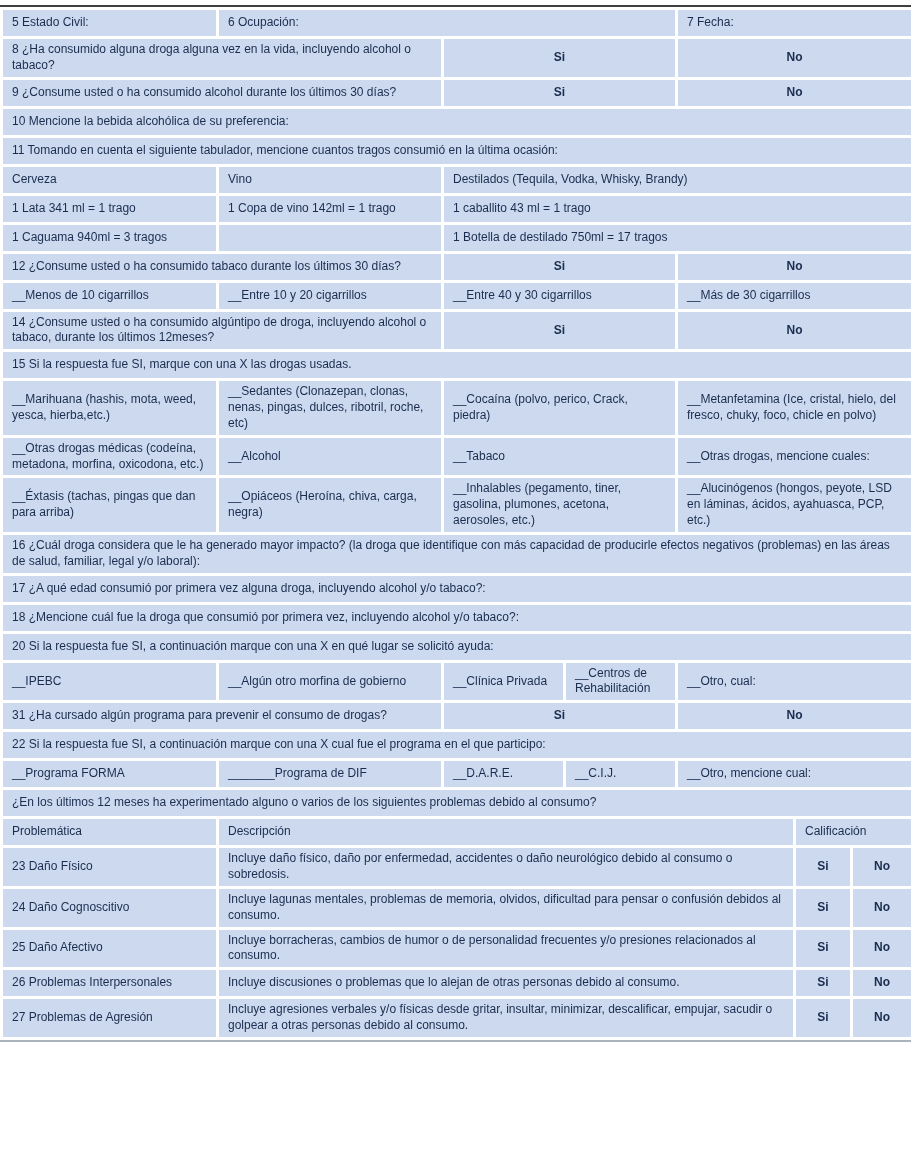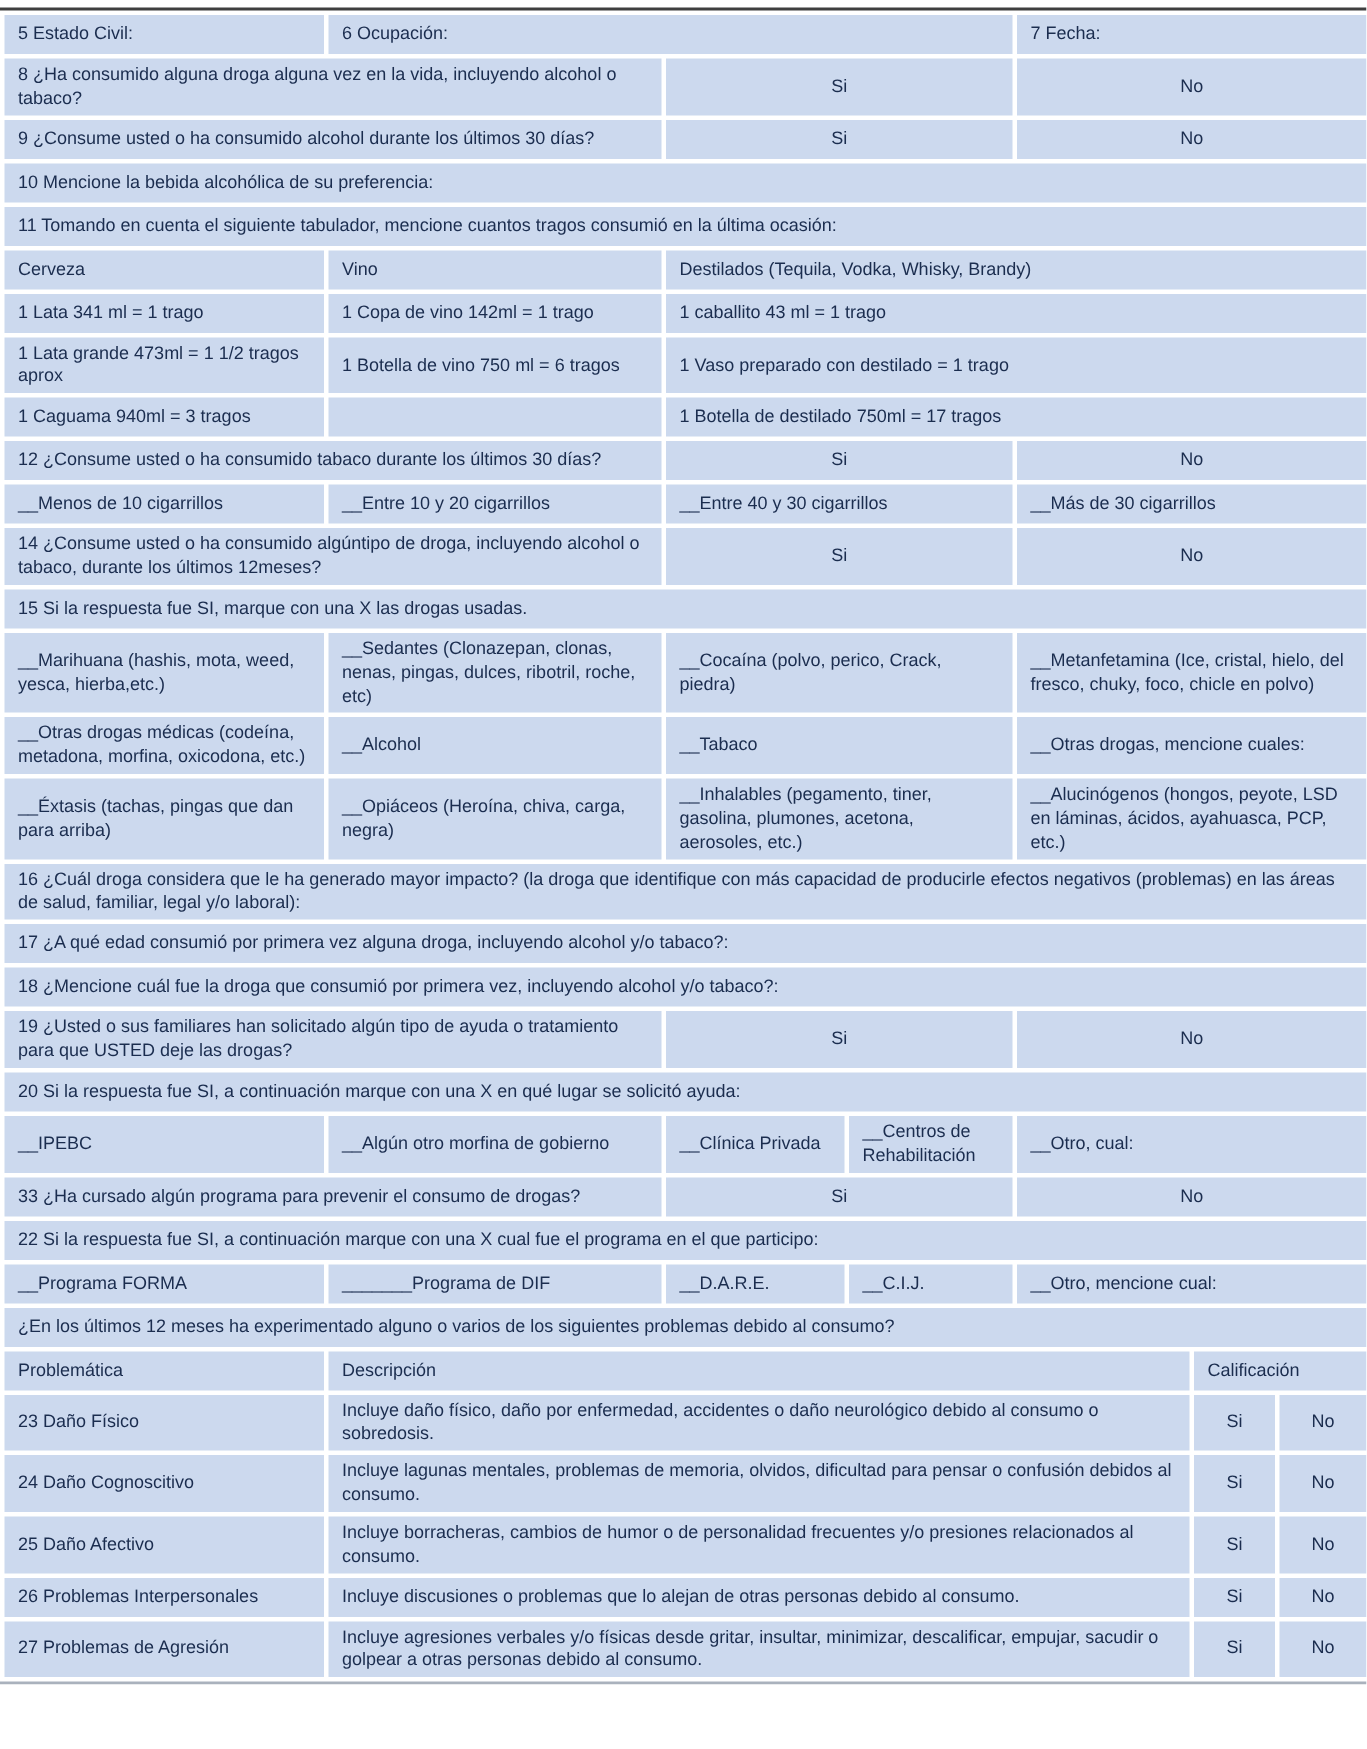--- a/index.html
+++ b/index.html
@@ -28,21 +28,21 @@
   table.form td{
     background:var(--cell-bg);
     font-size:12px;
     line-height:1.32;
     padding:3px 9px;
     height:20px;
     vertical-align:middle;
     overflow:hidden;
   }
   td.l{text-align:left;}
-  td.c{text-align:center;}
+  td.c{text-align:center;font-weight:bold;}
 </style>
 </head>
 <body>
 
 <div class="form-wrap">
   <table class="form">
     <colgroup>
         <col style="width: 213px;">
         <col style="width: 222px;">
         <col style="width: 119px;">
@@ -77,25 +77,20 @@
           <td class="l">Cerveza</td>
           <td class="l">Vino</td>
           <td colspan="5" class="l">Destilados (Tequila, Vodka, Whisky, Brandy)</td>
         </tr>
         <tr>
           <td class="l">1 Lata 341 ml = 1 trago</td>
           <td class="l">1 Copa de vino 142ml = 1 trago</td>
           <td colspan="5" class="l">1 caballito 43 ml = 1 trago</td>
         </tr>
         <tr>
-          <td class="l">1 Lata grande 473ml  = 1 1/2 tragos aprox</td>
-          <td class="l">1 Botella de vino  750 ml = 6 tragos</td>
-          <td colspan="5" class="l">1 Vaso preparado con destilado = 1 trago</td>
-        </tr>
-        <tr>
           <td class="l">1 Caguama 940ml  = 3 tragos</td>
           <td class="l"></td>
           <td colspan="5" class="l">1 Botella de destilado 750ml  = 17 tragos</td>
         </tr>
         <tr>
           <td colspan="2" class="l">12 ¿Consume usted o ha consumido tabaco durante los últimos 30 días?</td>
           <td colspan="2" class="c">Si</td>
           <td colspan="3" class="c">No</td>
         </tr>
         <tr>
@@ -131,38 +126,33 @@
           <td colspan="3" class="l">__Alucinógenos (hongos, peyote, LSD en láminas, ácidos, ayahuasca, PCP, etc.)</td>
         </tr>
         <tr>
           <td colspan="7" class="l">16 ¿Cuál droga considera que le ha generado mayor impacto? (la droga que identifique con más capacidad de producirle efectos negativos (problemas) en las áreas de salud, familiar, legal y/o laboral):</td>
         </tr>
         <tr>
           <td colspan="7" class="l">17 ¿A qué edad consumió por primera vez alguna droga, incluyendo alcohol y/o tabaco?:</td>
         </tr>
         <tr>
           <td colspan="7" class="l">18 ¿Mencione cuál fue la droga que consumió por primera vez, incluyendo alcohol y/o tabaco?:</td>
-        </tr>
-        <tr>
-          <td colspan="2" class="l">19 ¿Usted o sus familiares han solicitado algún tipo de ayuda o tratamiento para que USTED deje las drogas?</td>
-          <td colspan="2" class="c">Si</td>
-          <td colspan="3" class="c">No</td>
         </tr>
         <tr>
           <td colspan="7" class="l">20 Si la respuesta fue SI, a continuación marque con una X en qué lugar  se solicitó ayuda:</td>
         </tr>
         <tr>
           <td class="l">__IPEBC</td>
           <td class="l">__Algún otro morfina de gobierno</td>
           <td class="l">__Clínica Privada</td>
           <td class="l">__Centros de Rehabilitación</td>
           <td colspan="3" class="l">__Otro, cual:</td>
         </tr>
         <tr>
-          <td colspan="2" class="l">33 ¿Ha cursado algún programa para prevenir el consumo de drogas?</td>
+          <td colspan="2" class="l">31 ¿Ha cursado algún programa para prevenir el consumo de drogas?</td>
           <td colspan="2" class="c">Si</td>
           <td colspan="3" class="c">No</td>
         </tr>
         <tr>
           <td colspan="7" class="l">22 Si la respuesta fue SI, a continuación marque con una X cual fue el programa en el que participo:</td>
         </tr>
         <tr>
           <td class="l">__Programa FORMA</td>
           <td class="l">_______Programa de DIF</td>
           <td class="l">__D.A.R.E.</td>

